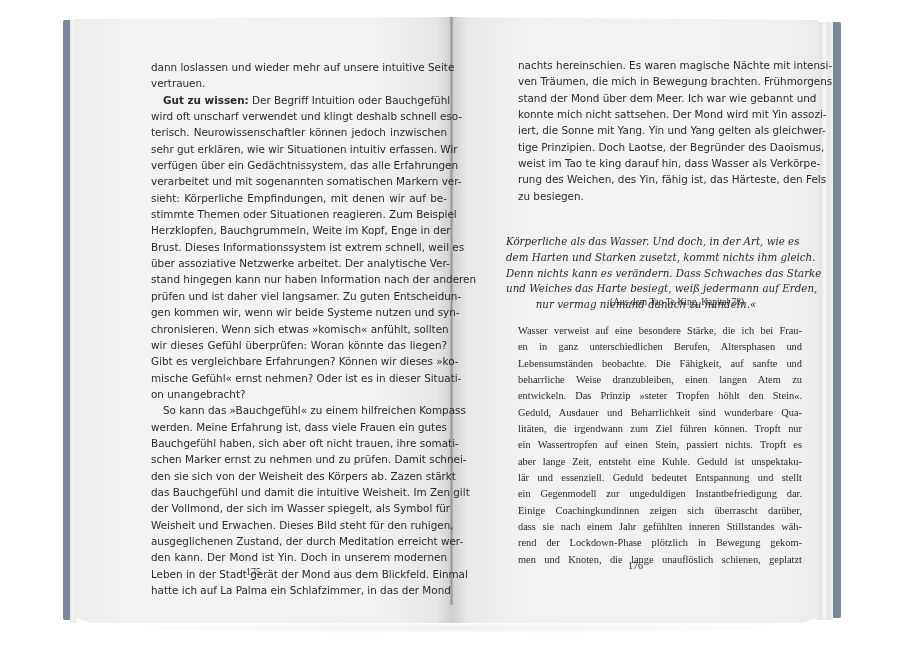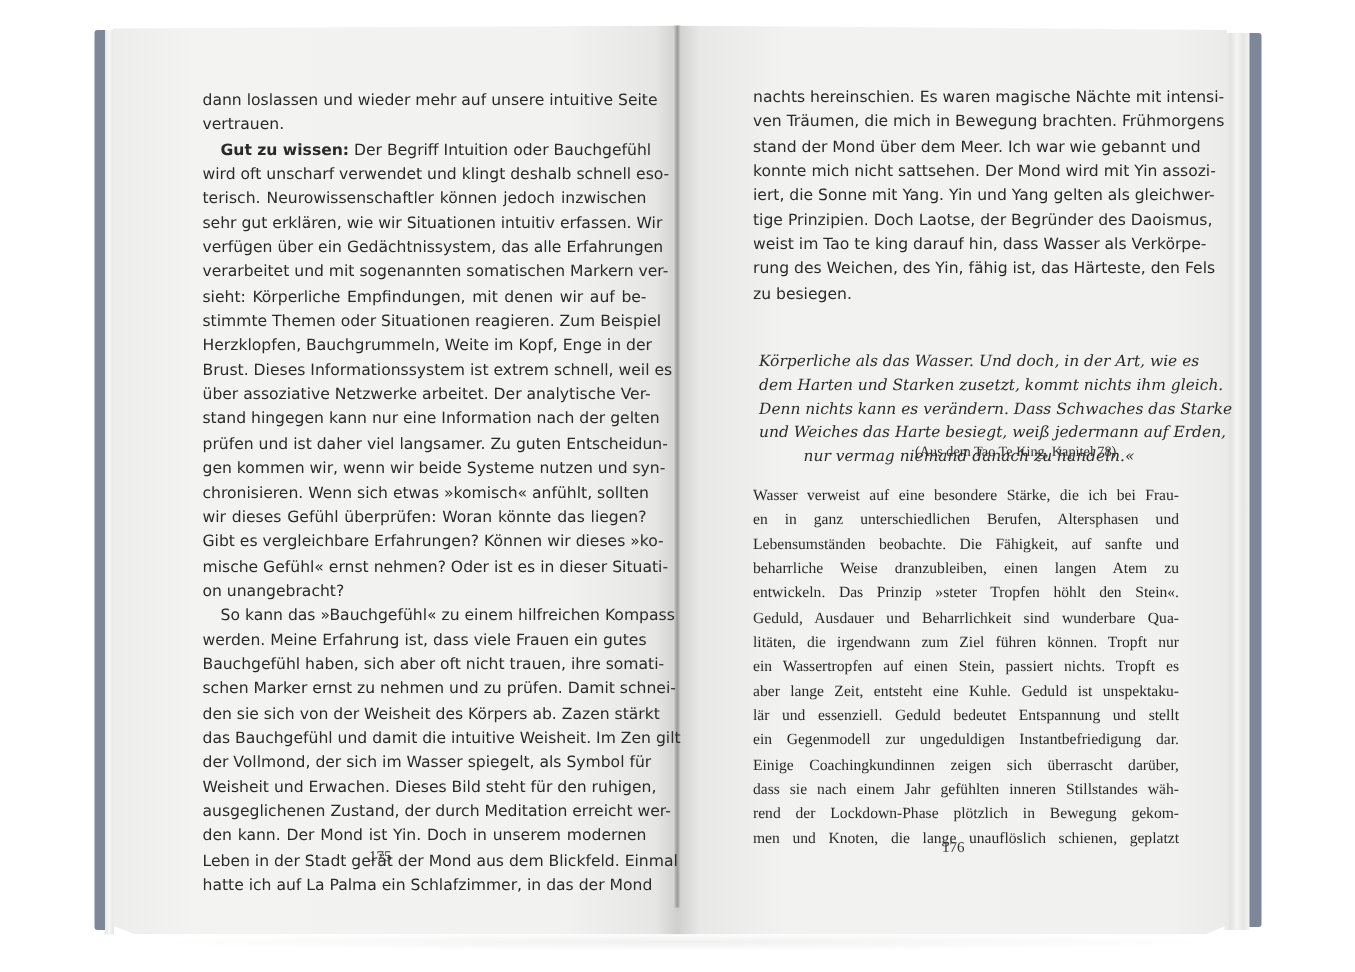--- a/index.html
+++ b/index.html
@@ -6,21 +6,21 @@
   body { width:903px; height:648px; background:#ffffff; position:relative; overflow:hidden; }
   .book { position:absolute; left:0; top:0; width:903px; height:648px; }
   .cover-left { position:absolute; left:63px; top:20px; width:8px; height:600px; background:#7d8799; border-radius:2px 0 0 2px; }
   .cover-right { position:absolute; left:832px; top:22px; width:9px; height:596px; background:#7d8799; border-radius:0 2px 2px 0; }
   .edges-left { position:absolute; left:70px; top:20px; width:6px; height:603px; background:linear-gradient(90deg,#e9e9e7,#f6f6f4,#e4e4e2); }
   .edges-right { position:absolute; left:816px; top:22px; width:17px; height:598px; background:linear-gradient(90deg,#f2f2f0,#e3e3e1,#f5f5f3,#e6e6e4,#f3f3f1); }
   .page { position:absolute; top:17px; height:606px; background:#f1f1ef; }
   .page-left { left:75px; width:377px; background:linear-gradient(90deg,#ededeb 0%,#f3f3f1 15%,#f2f2f0 80%,#e6e6e4 96%,#cfcfcd 100%); clip-path:polygon(0 2px,100% 0,100% 100%,4% 100%,0 99%); }
   .page-right { left:452px; width:366px; background:linear-gradient(90deg,#cfcfcd 0%,#e8e8e6 4%,#f2f2f0 20%,#f1f1ef 90%,#ebebe9 100%); clip-path:polygon(0 0,100% 3px,100% 99%,96% 100%,0 100%); }
   .gutter { position:absolute; left:449px; top:17px; width:5px; height:588px; background:linear-gradient(90deg,#d8d8d6,#9a9897,#d8d8d6); }
-  .text-block { position:absolute; font-family:"DejaVu Sans", sans-serif; font-size:10.4px; line-height:16.35px; color:#2a2a2a; text-align:justify; }
+  .text-block { position:absolute; font-family:"DejaVu Sans", sans-serif; font-size:10.4px; line-height:16.35px; color:#2a2a2a; text-align:justify;margin-left:16px; }
   .text-left { left:135px; top:59px; width:296px; }
   .text-right { left:502px; top:57px; width:284px; }
   .line { display:block; white-space:nowrap; text-align:justify; text-align-last:justify; }
   .line.last { text-align-last:left; }
   .indent { padding-left:12px; }
   .bold { font-weight:bold; }
   .quote { position:absolute; left:506px; top:234px; width:280px; font-family:"DejaVu Serif", serif; font-style:italic; font-size:10.3px; line-height:15.8px; color:#2a2a2a; text-align:center; }
   .quote .q { display:block; white-space:nowrap; }
   .source { position:absolute; left:610px; top:297px; width:176px; text-align:left; font-family:"Liberation Serif", serif; font-size:9.5px; color:#333; }
   .pagenum { position:absolute; font-family:"Liberation Serif", serif; font-size:10px; color:#333; }
@@ -48,21 +48,21 @@
       <span class="line"><span>wird oft unscharf verwendet und klingt deshalb schnell eso-</span></span>
       <span class="line"><span>terisch. Neurowissenschaftler können jedoch inzwischen</span></span>
       <span class="line"><span>sehr gut erklären, wie wir Situationen intuitiv erfassen. Wir</span></span>
       <span class="line"><span>verfügen über ein Gedächtnissystem, das alle Erfahrungen</span></span>
       <span class="line"><span>verarbeitet und mit sogenannten somatischen Markern ver-</span></span>
       <span class="line"><span>sieht: Körperliche Empfindungen, mit denen wir auf be-</span></span>
       <span class="line"><span>stimmte Themen oder Situationen reagieren. Zum Beispiel</span></span>
       <span class="line"><span>Herzklopfen, Bauchgrummeln, Weite im Kopf, Enge in der</span></span>
       <span class="line"><span>Brust. Dieses Informationssystem ist extrem schnell, weil es</span></span>
       <span class="line"><span>über assoziative Netzwerke arbeitet. Der analytische Ver-</span></span>
-      <span class="line"><span>stand hingegen kann nur eine Information nach der gelten</span></span>
+      <span class="line"><span>stand hingegen kann nur haben Information nach der anderen</span></span>
       <span class="line"><span>prüfen und ist daher viel langsamer. Zu guten Entscheidun-</span></span>
       <span class="line"><span>gen kommen wir, wenn wir beide Systeme nutzen und syn-</span></span>
       <span class="line"><span>chronisieren. Wenn sich etwas »komisch« anfühlt, sollten</span></span>
       <span class="line"><span>wir dieses Gefühl überprüfen: Woran könnte das liegen?</span></span>
       <span class="line"><span>Gibt es vergleichbare Erfahrungen? Können wir dieses »ko-</span></span>
       <span class="line"><span>mische Gefühl« ernst nehmen? Oder ist es in dieser Situati-</span></span>
       <span class="line last"><span>on unangebracht?</span></span>
       <span class="line indent"><span>So kann das »Bauchgefühl« zu einem hilfreichen Kompass</span></span>
       <span class="line"><span>werden. Meine Erfahrung ist, dass viele Frauen ein gutes</span></span>
       <span class="line"><span>Bauchgefühl haben, sich aber oft nicht trauen, ihre somati-</span></span>

